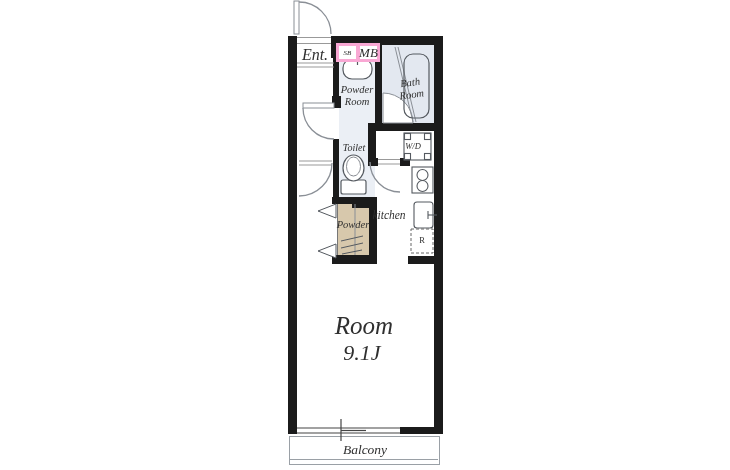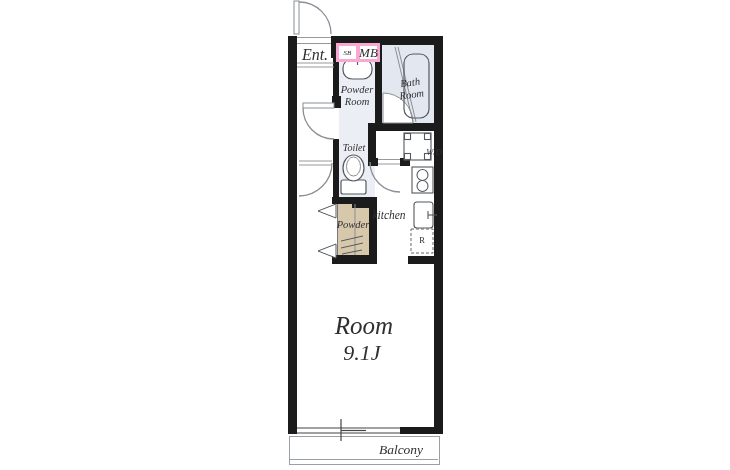--- a/index.html
+++ b/index.html
@@ -156,26 +156,26 @@
     <div>Room</div>
   </div>
 
   <div class="lbl" style="left:411px;top:89px;font-size:10.5px;transform:translate(-50%,-50%) rotate(-8deg);">
     <div>Bath</div>
     <div>Room</div>
   </div>
 
   <div class="lbl" style="left:354px;top:148px;font-size:10px;">Toilet</div>
 
-  <div class="lbl" style="left:434px;top:146.5px;font-size:8.5px;margin-top:6px;">W/D</div>
+  <div class="lbl" style="left:413px;top:146.5px;font-size:8.5px;">W/D</div>
 
   <div class="lbl" style="left:389px;top:216px;font-size:11.5px;">kitchen</div>
 
   <div class="lbl" style="left:353px;top:225px;font-size:10.5px;">Powder</div>
 
   <div class="lbl upright" style="left:422px;top:241px;font-size:8.5px;">R</div>
 
   <div class="lbl" style="left:364px;top:326px;font-size:25px;">Room</div>
   <div class="lbl" style="left:362px;top:353px;font-size:22px;font-family:Liberation Serif, serif;">9.1J</div>
 
-  <div class="lbl" style="left:365px;top:450px;font-size:13.5px;margin-left:36px;">Balcony</div>
+  <div class="lbl" style="left:365px;top:450px;font-size:13.5px;">Balcony</div>
 
 </div>
 
 </body></html>

